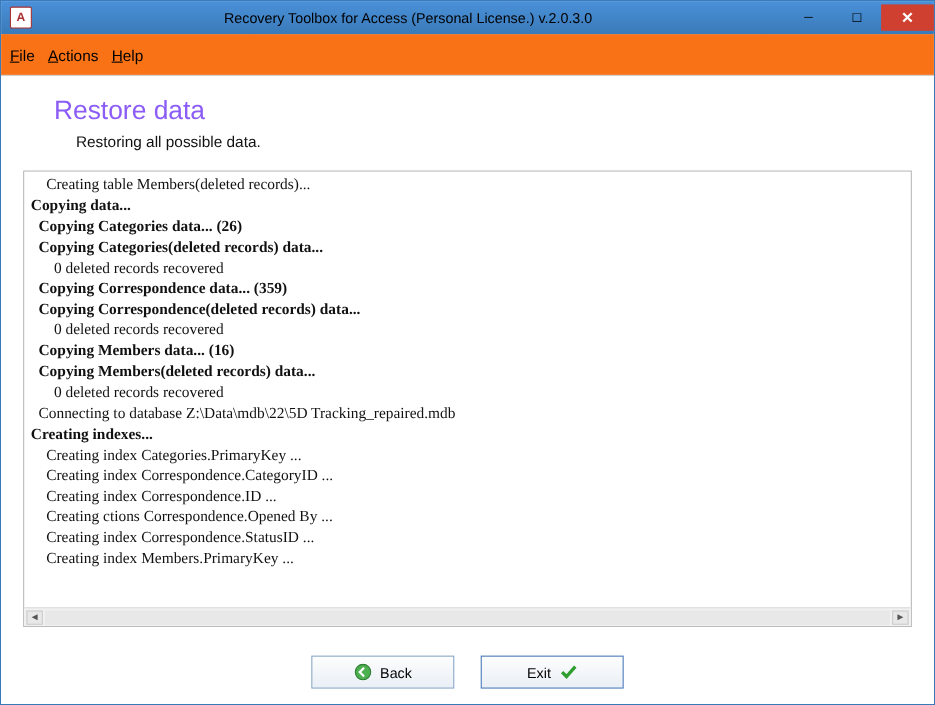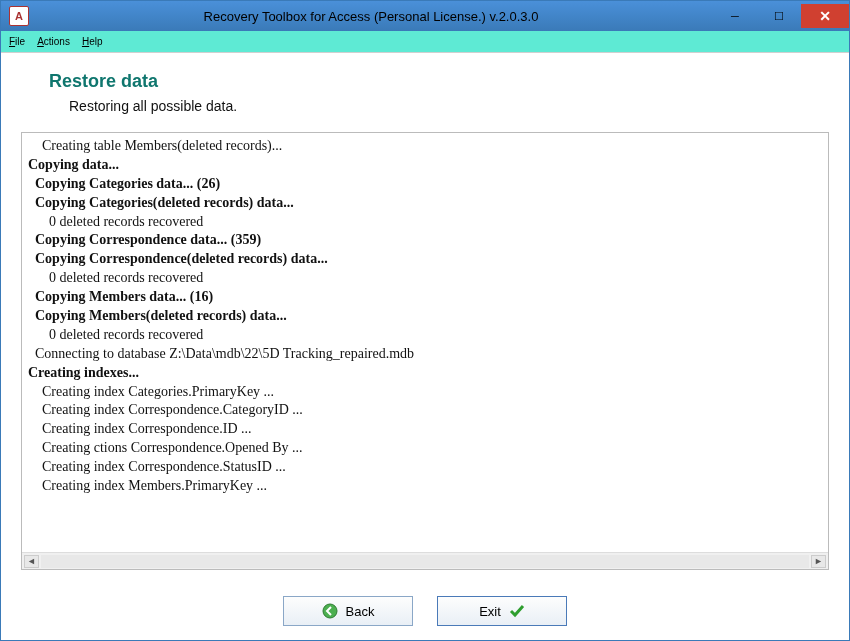--- a/index.html
+++ b/index.html
@@ -60,46 +60,46 @@
     }
     .win-btn.close {
       background: #d04030;
       color: #fff;
       width: 48px;
       height: 24px;
       font-size: 14px;
       font-weight: bold;
     }
     .menubar {
-      height: 22px;
-      background: #5eead4;
+      height: 38px;
+      background: #f97316;
       border-bottom: 1px solid #d0d0d0;
       display: flex;
       align-items: center;
       padding-left: 8px;
       gap: 12px;
-      font-size: 10px;
+      font-size: 14px;
     }
     .menu-item {
       cursor: default;
     }
     .menu-item .underline { text-decoration: underline; }
     .content {
       flex: 1;
       padding: 18px 20px 12px 20px;
       display: flex;
       flex-direction: column;
       background: #fff;
     }
     .page-title {
-      font-size: 18px;
-      font-weight: bold;
+      font-size: 24px;
+      font-weight: normal;
       margin-left: 28px;
       margin-bottom: 6px;
-      color: #0f766e;
+      color: #8b5cf6;
     }
     .page-subtitle {
       font-size: 14px;
       margin-left: 48px;
       margin-bottom: 18px;
       color: #111;
     }
     .log-box {
       flex: 1;
       border: 1px solid #bbb;

